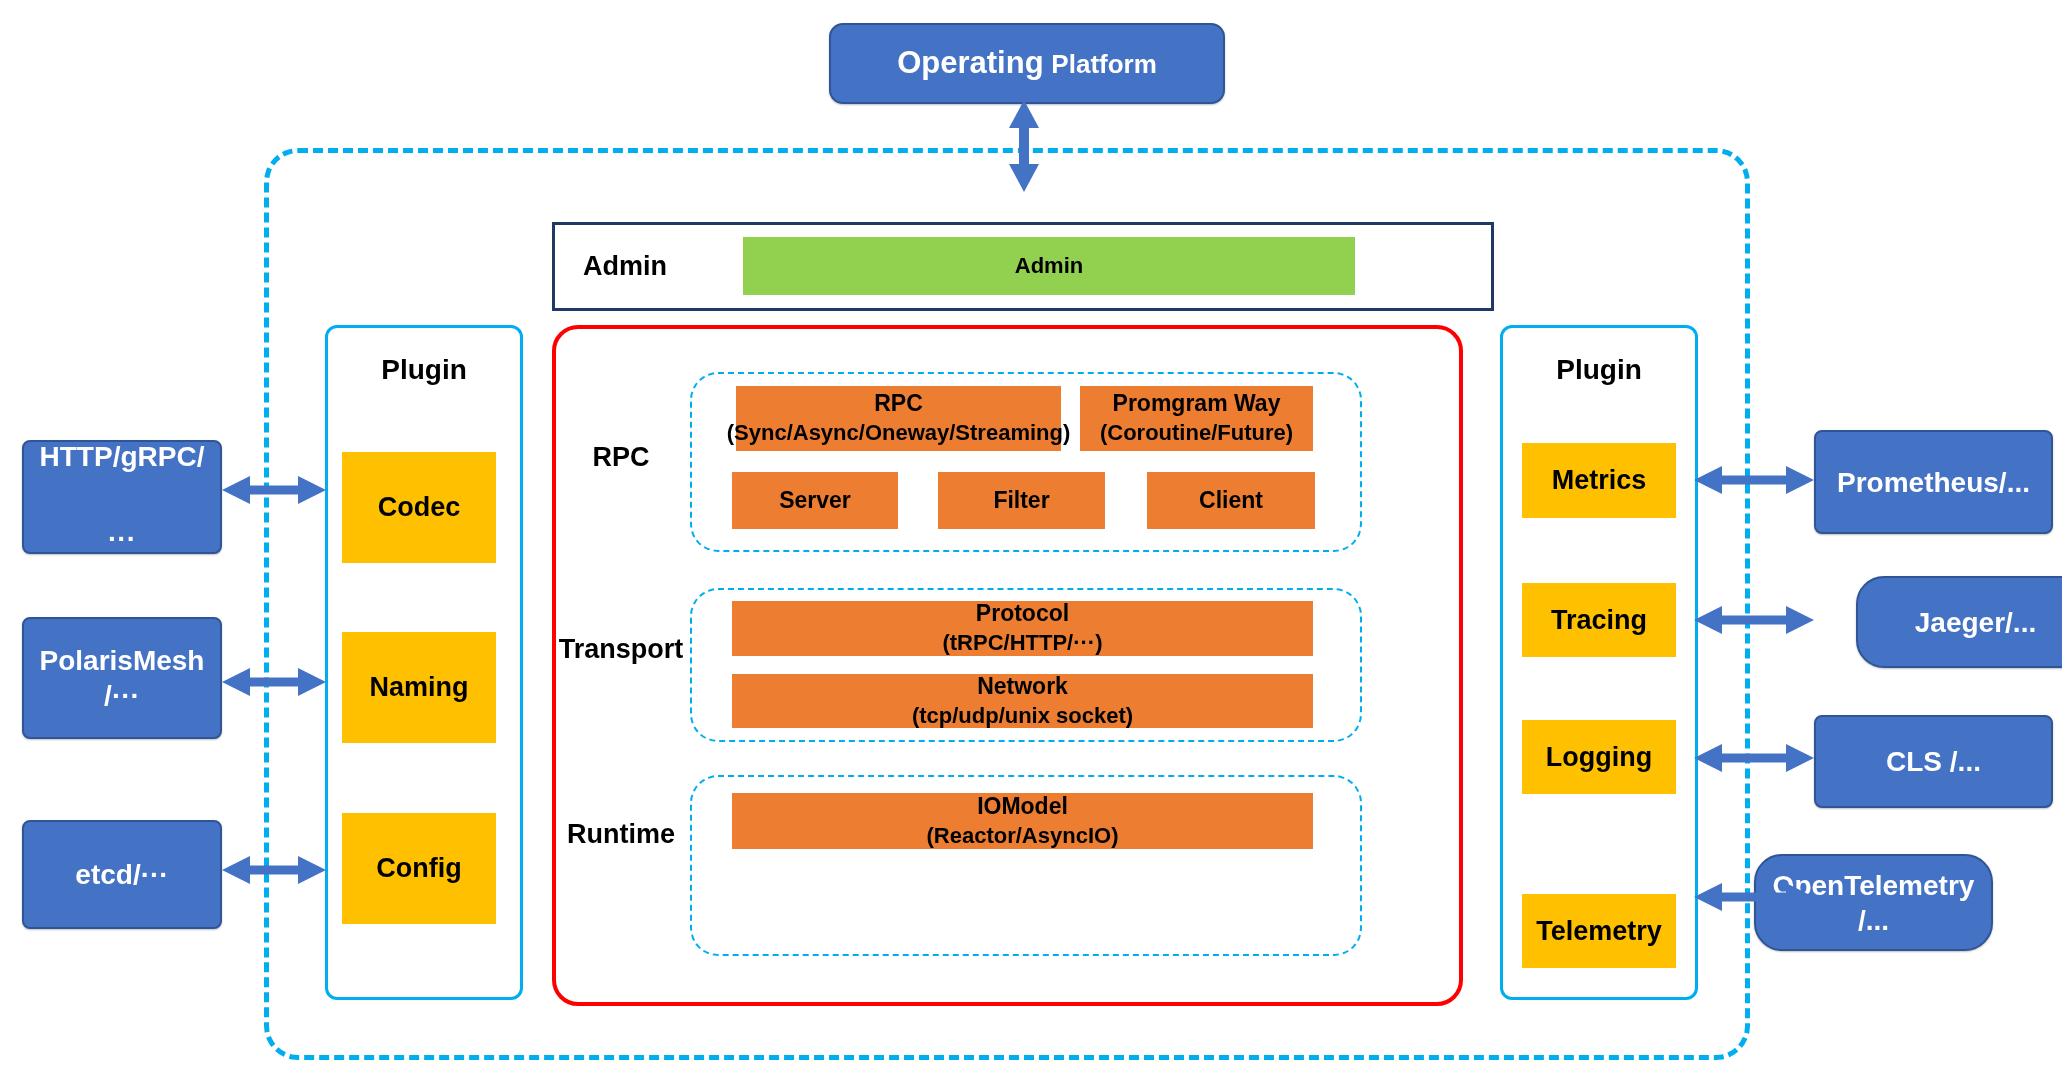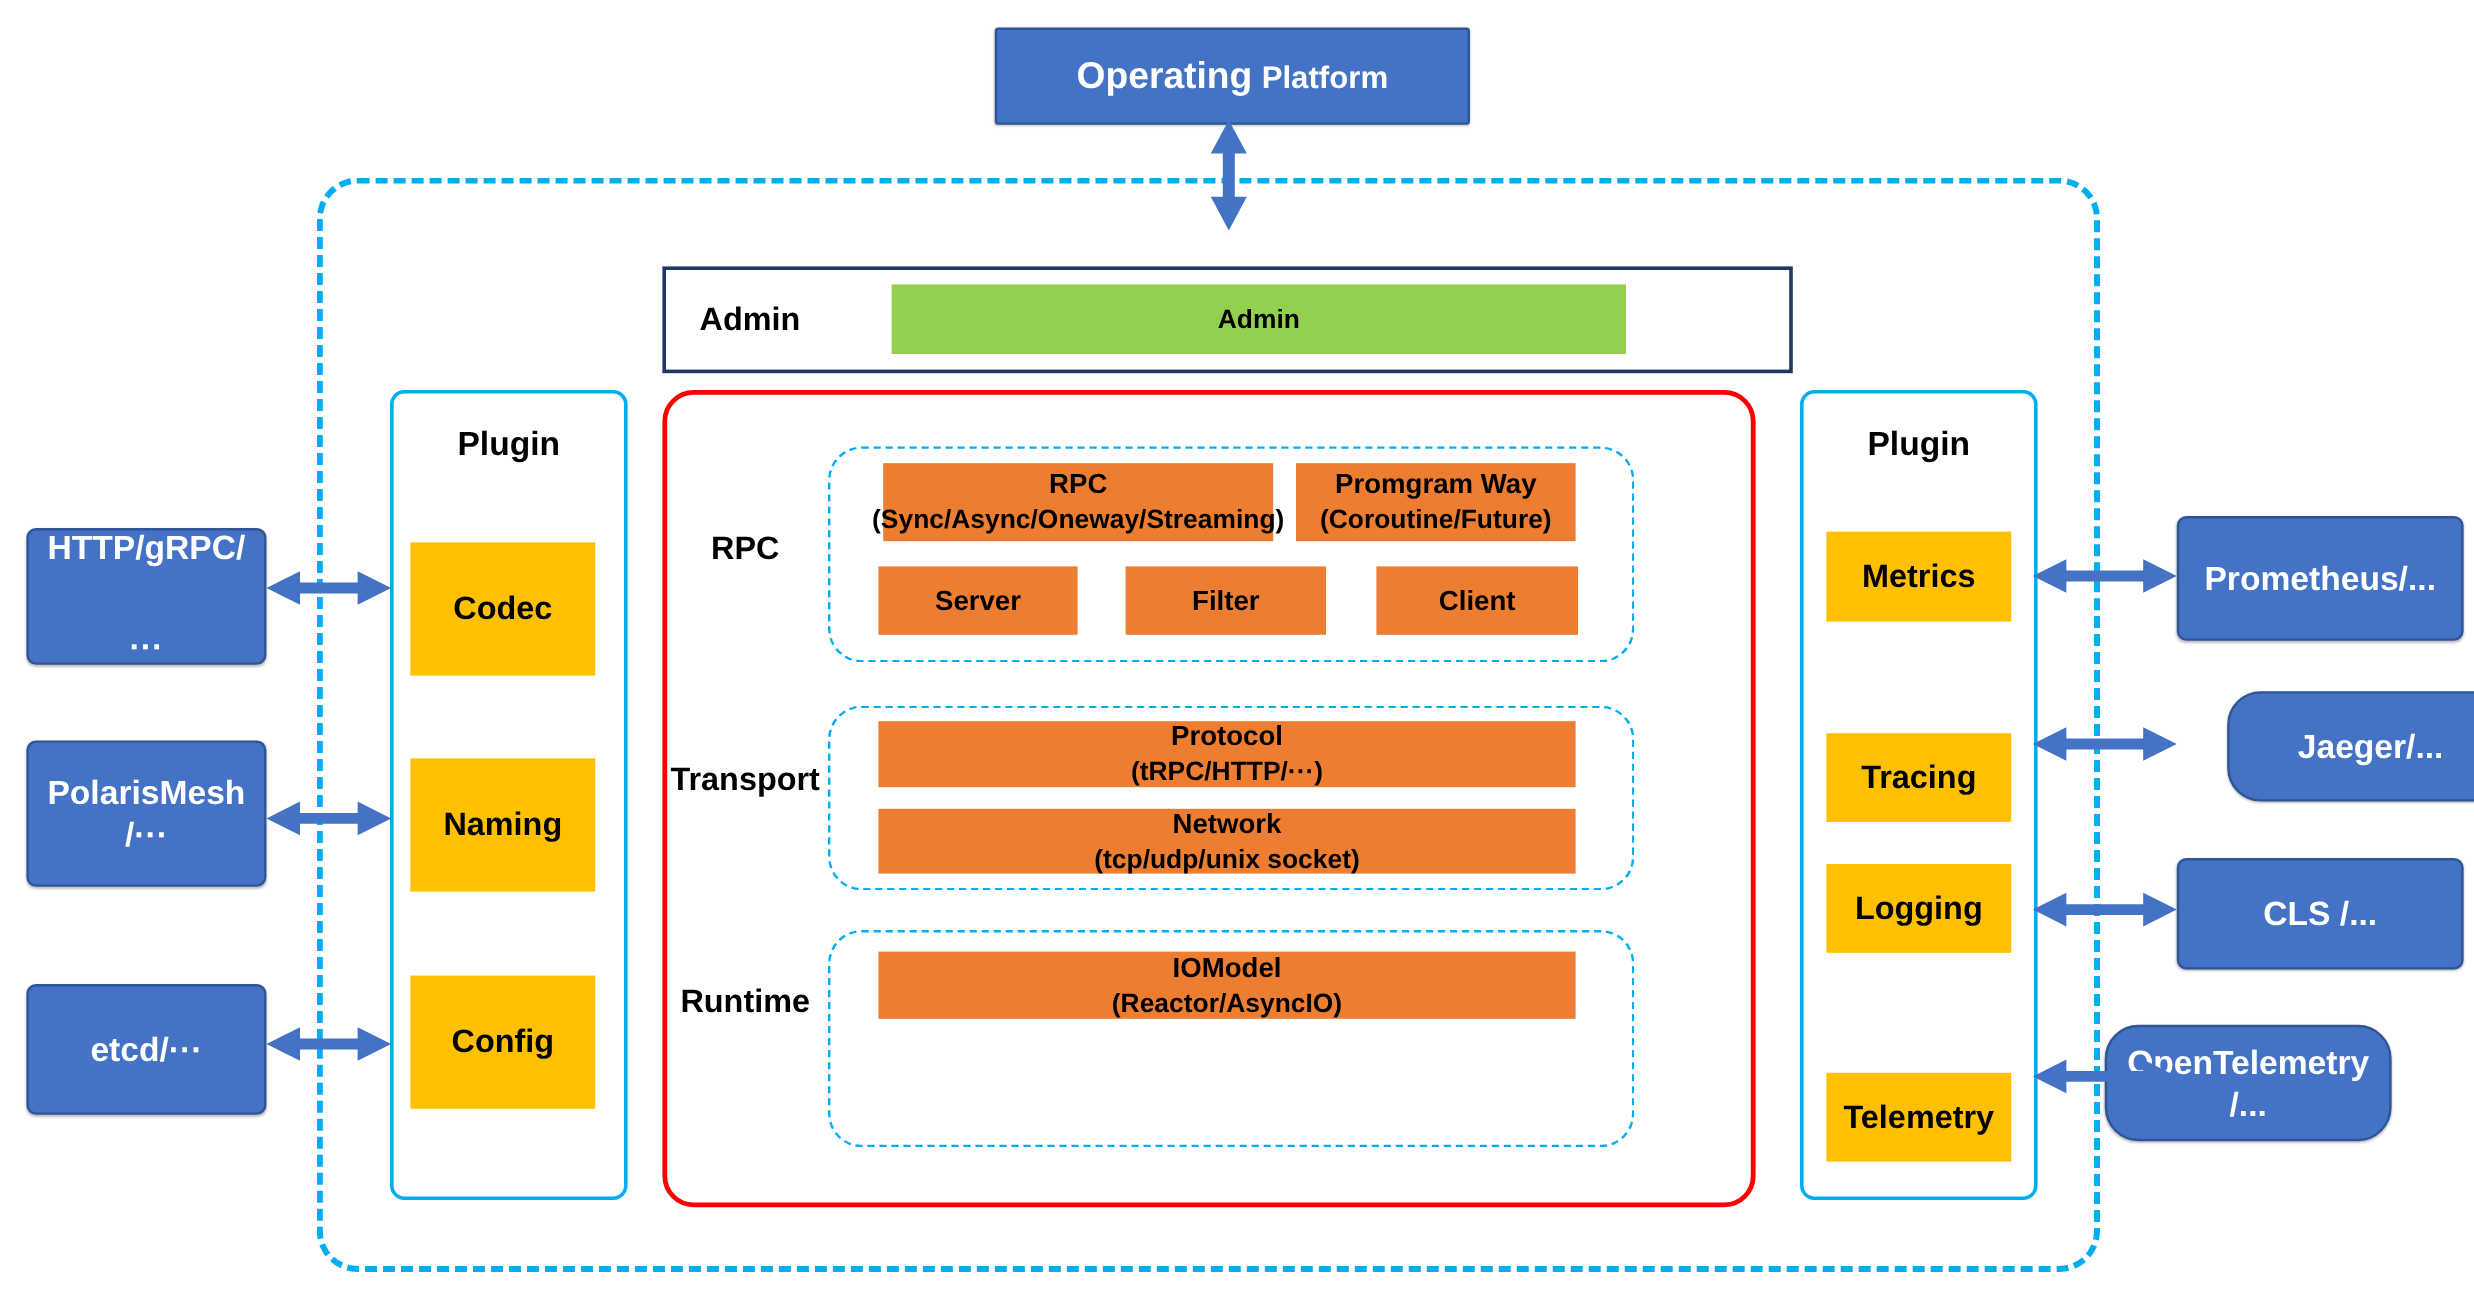--- a/index.html
+++ b/index.html
@@ -17,21 +17,21 @@
   .orangebox .sub{font-size:22px;font-weight:bold;}
   .yellowbox{position:absolute;background:#FFC000;color:#000;font-weight:bold;display:flex;
              align-items:center;justify-content:center;font-size:27px;}
   .dashedgroup{position:absolute;border:2px dashed #00AEEF;border-radius:28px;}
   .plugincol{position:absolute;border:3px solid #00AEEF;border-radius:12px;background:#ffffff;}
   .plugintitle{position:absolute;left:0;right:0;top:26px;text-align:center;color:#000;
                font-weight:bold;font-size:28px;}
   .sectionlabel{position:absolute;color:#000;font-weight:bold;font-size:27px;text-align:center;}
 
   
-  .op-platform{left:829px;top:23px;width:392px;height:77px;border-radius:3px;border-width:2px;}
+  .op-platform{left:829px;top:23px;width:392px;height:77px;border-radius:14px;border-width:2px;}
   .op-main{font-size:31px;}
   .op-sub{font-size:26px;}
 
   .outer-dashed{position:absolute;left:264px;top:148px;width:1476px;height:902px;
                 border:5px dashed #00AEEF;border-radius:34px;}
 
   .admin-bar{position:absolute;left:552px;top:222px;width:936px;height:83px;background:#fff;
              border:3px solid #1F3864;}
   .admin-label{position:absolute;left:28px;top:0;bottom:0;display:flex;align-items:center;
                color:#000;font-weight:bold;font-size:27px;}
@@ -62,21 +62,21 @@
   .rt-iomodel{left:732px;top:793px;width:581px;height:56px;}
   .rt-threadmodel{left:732px;top:867px;width:581px;height:57px;}
 
   .plugin-left{left:325px;top:325px;width:192px;height:669px;}
   .pl-codec{left:342px;top:452px;width:154px;height:111px;}
   .pl-naming{left:342px;top:632px;width:154px;height:111px;}
   .pl-config{left:342px;top:813px;width:154px;height:111px;}
 
   .plugin-right{left:1500px;top:325px;width:192px;height:669px;}
   .pr-metrics{left:1522px;top:443px;width:154px;height:75px;}
-  .pr-tracing{left:1522px;top:583px;width:154px;height:74px;margin-top:28px;}
+  .pr-tracing{left:1522px;top:583px;width:154px;height:74px;}
   .pr-logging{left:1522px;top:720px;width:154px;height:74px;}
   .pr-telemetry{left:1522px;top:858px;width:154px;height:74px;margin-top:36px;}
 
   .ext-http{left:22px;top:440px;width:196px;height:110px;gap:47px;}
   .ext-polaris{left:22px;top:617px;width:196px;height:118px;}
   .ext-etcd{left:22px;top:820px;width:196px;height:105px;}
 
   .ext-prometheus{left:1814px;top:430px;width:235px;height:100px;}
   .ext-jaeger{left:1856px;top:576px;width:235px;height:88px;border-radius:28px;}
   .ext-cls{left:1814px;top:715px;width:235px;height:89px;}

